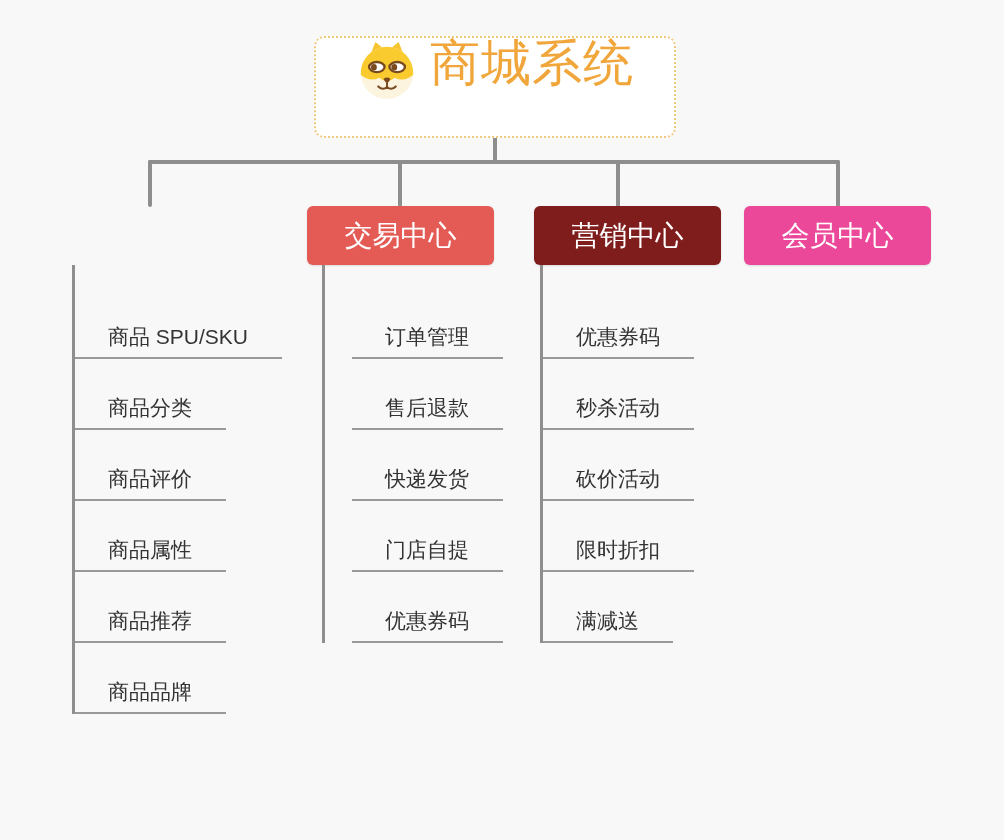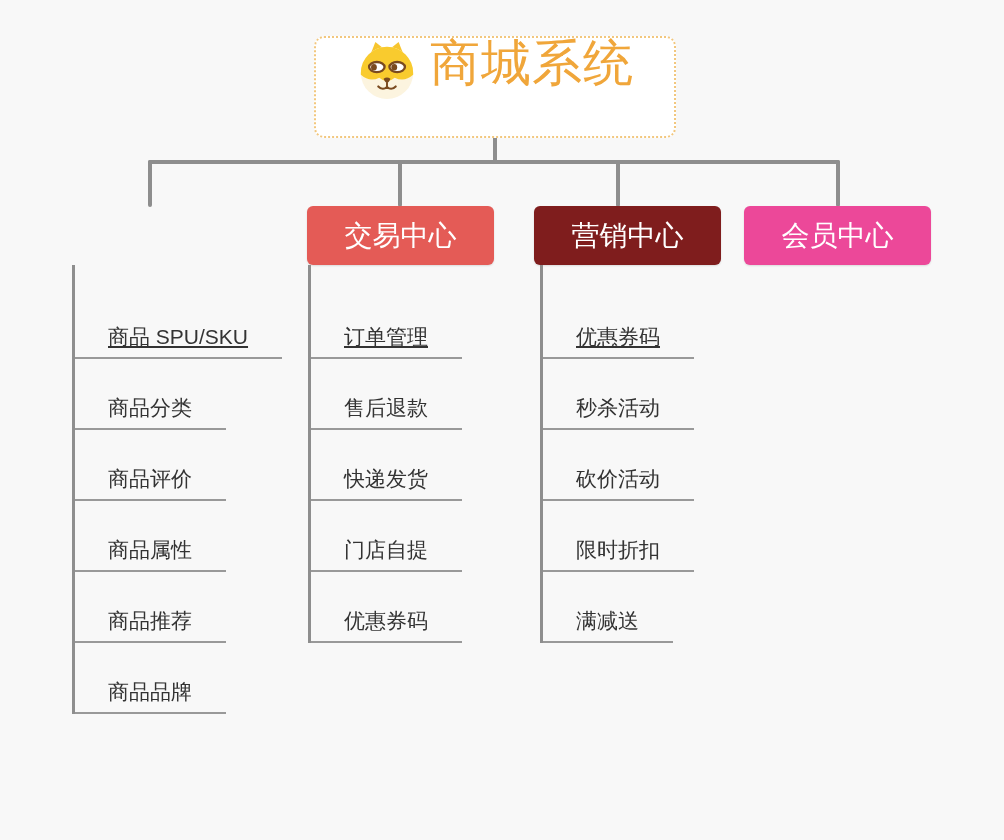--- a/index.html
+++ b/index.html
@@ -48,33 +48,33 @@
   .branch-box.b2{left:307px;background:#E45B56;}
   .branch-box.b3{left:518px;background:#7f1d1d;margin-left:16px;}
   .branch-box.b4{left:744px;background:#ec4899;font-family:Liberation Mono, monospace;}
 
   
   .leaf-col{
     position:absolute;top:265px;
     border-left:3px solid #8E8E8E;
     box-sizing:border-box;
   }
-  .leaf-col.l1{left:72px;} .leaf-col.l2{left:308px;}
+  .leaf-col.l1{left:72px;} .leaf-col.l2{left:322px;padding-left:27px;}
   .leaf-col.l3{left:540px;text-align:center;} .leaf-col.l4{left:760px;}
   .leaf{
     height:71px;
     width:fit-content;
     display:flex;align-items:flex-end;
     box-sizing:border-box;
     border-bottom:2px solid #999999;
     padding:0 34px 6px 33px;
     font-size:21px;color:#333333;
     white-space:nowrap;
   }
-  .leaf:first-child{height:94px;text-decoration:underline;}
+  .leaf:first-child{height:94px;}
 </style>
 </head>
 <body>
 
 <div class="stage">
 
   <div class="conn conn-root-stem"></div>
   <div class="conn conn-hbar"></div>
   <div class="conn conn-drop c1"></div>
   <div class="conn conn-drop c2"></div>

